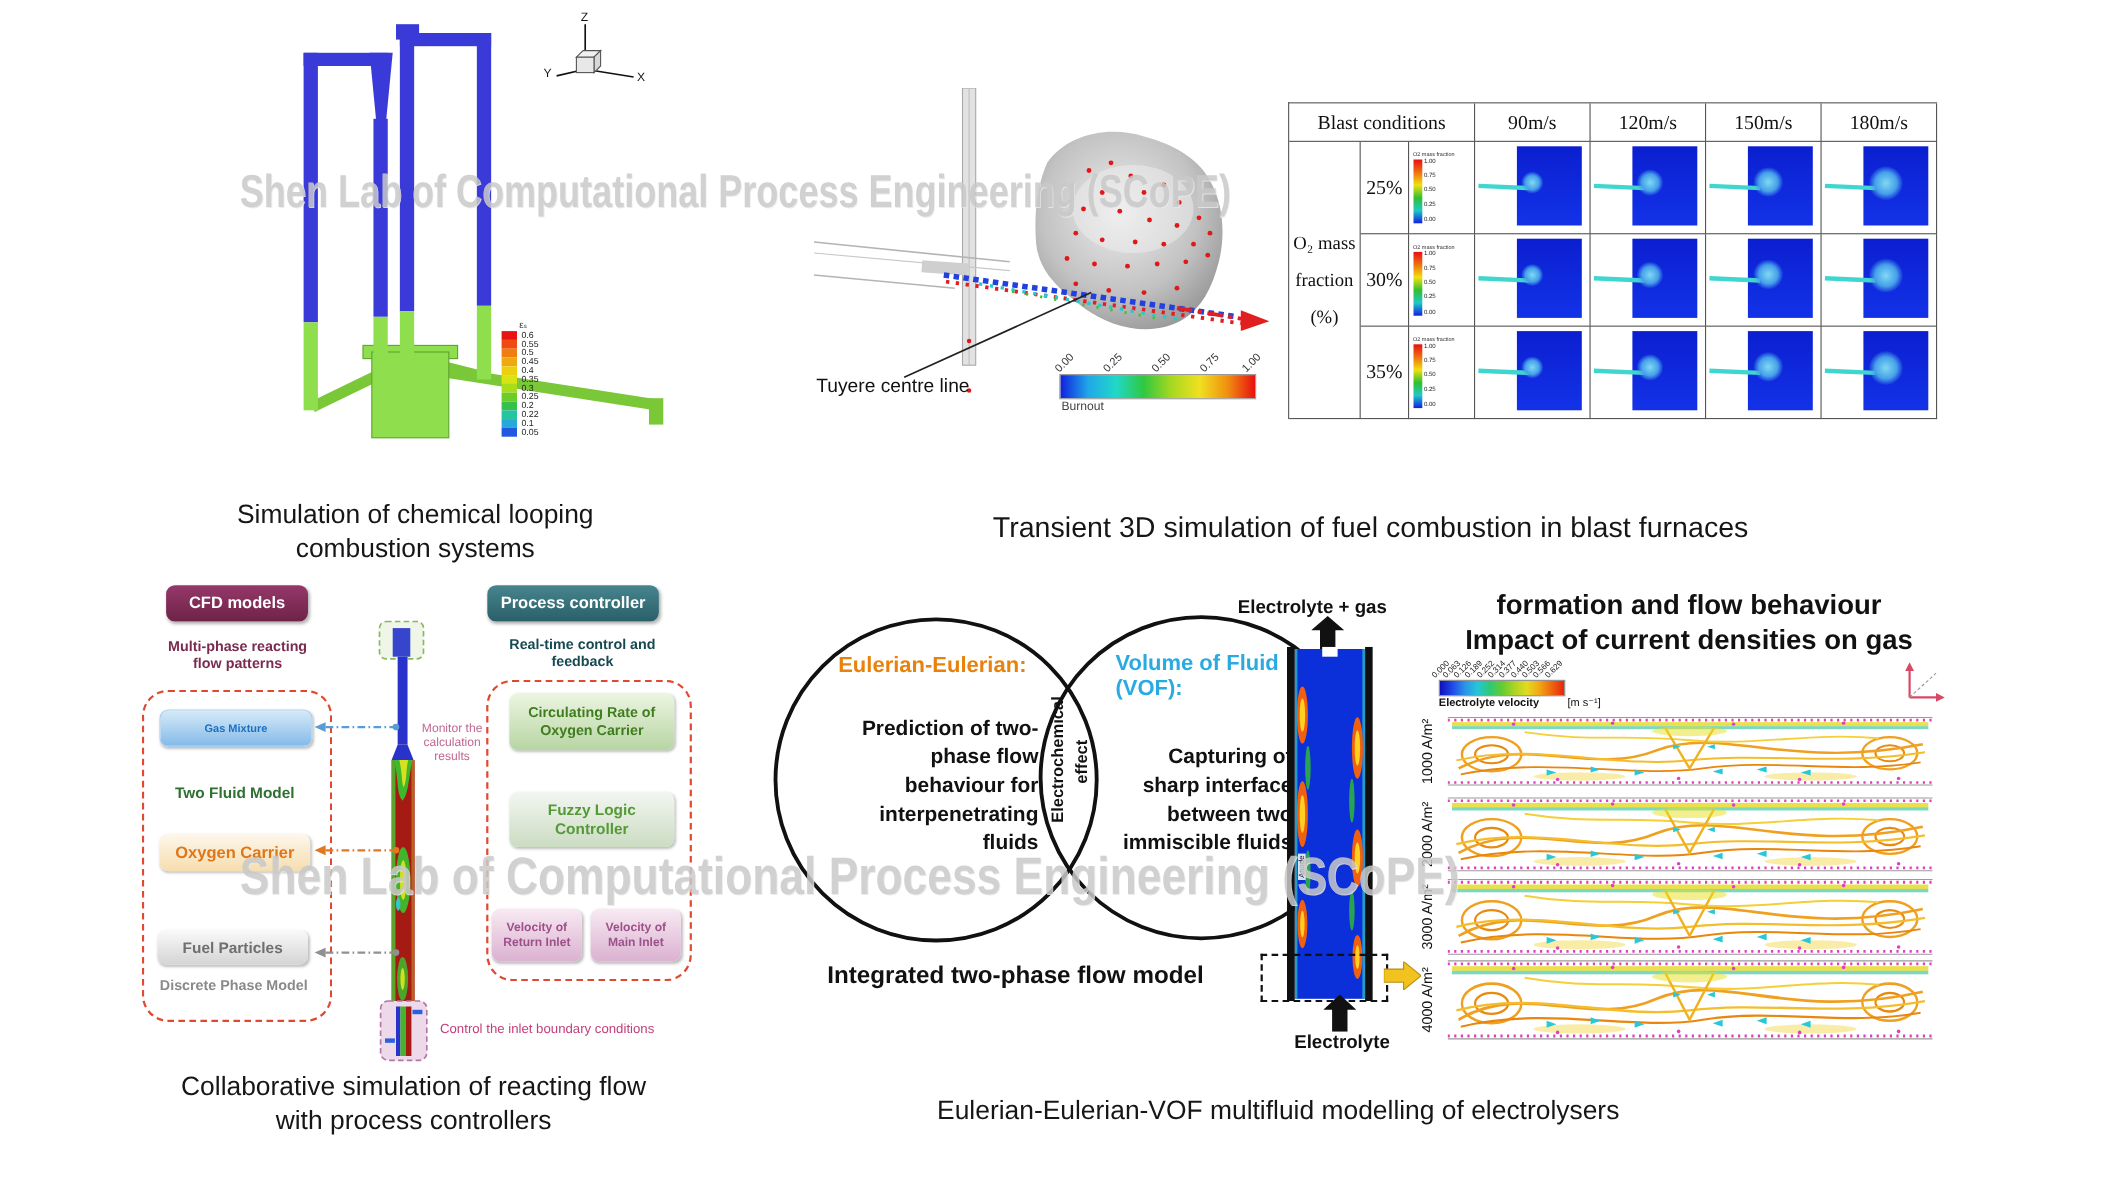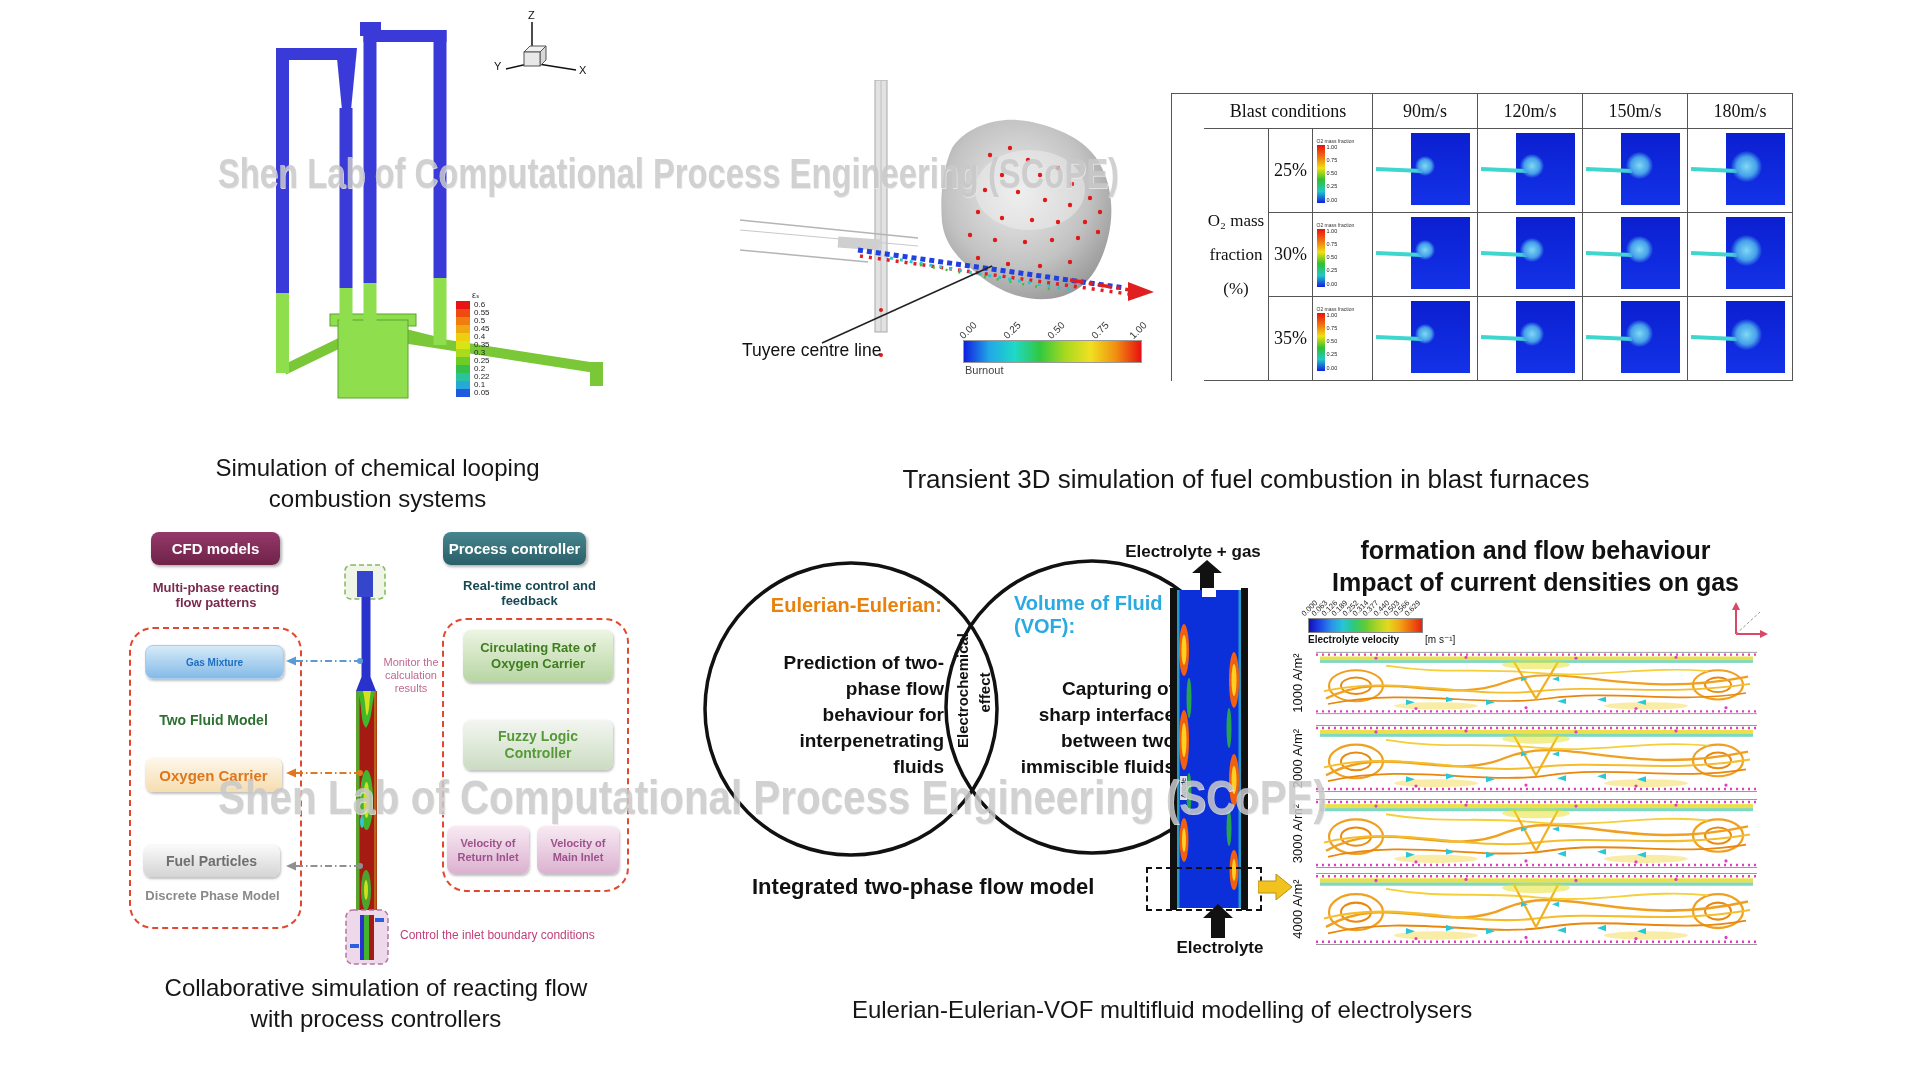--- a/index.html
+++ b/index.html
@@ -24,21 +24,21 @@
   .clc-cbar-body{display:flex;}
   .clc-seg{width:14px;height:8px;}
   .clc-labels{margin-left:4px;}
   .clc-labels div{height:8px;font-size:8px;line-height:8px;color:#222;}
 
   
   .btable{left:1171px;top:93px;display:grid;z-index:5;
           grid-template-columns:65px 44px 60px 105px 105px 105px 105px;
           grid-template-rows:35px 84px 84px 84px;
           border-top:1px solid #555;border-left:1px solid #555;background:#fff;
-          font-family:"Liberation Serif","DejaVu Serif",serif;padding-left:32px;}
+          font-family:"Liberation Serif","DejaVu Serif",serif;}
   .bcell{border-right:1px solid #555;border-bottom:1px solid #555;
          display:flex;align-items:center;justify-content:center;position:relative;}
   .bc-head{font-size:18px;}
   .bc-frac{font-size:18px;}
   .bc-rowlabel{flex-direction:column;font-size:17px;gap:14px;}
   .sim{position:relative;width:100%;height:100%;}
   .sim .srect{position:absolute;left:37%;top:5%;right:7%;bottom:9%;
               background:linear-gradient(180deg,#0b1fd0,#1332e8);}
   .sim .lance{position:absolute;left:3%;top:47%;width:44%;height:4px;background:#3fd6cf;
               transform:rotate(2.5deg);}
@@ -80,21 +80,21 @@
   .bx-fuel{background:linear-gradient(180deg,#fafafa,#d4d4d4);color:#6f6f6f;font-size:14px;}
   .bx-circ{background:linear-gradient(180deg,#ecf5e2,#b7d5a2);color:#3f7d1f;font-size:13px;line-height:16px;}
   .bx-fuzzy{background:linear-gradient(180deg,#f3f6f1,#cbdcc2);color:#569a38;font-size:14px;line-height:17px;}
   .bx-vel{background:linear-gradient(180deg,#f8eaf3,#dbb1d0);color:#9d518a;font-size:11px;line-height:14px;}
   .plainlabel{position:absolute;font-weight:bold;text-align:center;}
   .dashed-rect{position:absolute;border:2px dashed #e04830;border-radius:24px;}
   .monitor-text{position:absolute;color:#c06890;font-size:11px;line-height:13px;text-align:center;}
   .control-text{position:absolute;color:#c2407a;font-size:12px;white-space:nowrap;}
 
   
-  .venn-title-left{position:absolute;color:#e8820c;font-weight:bold;font-size:20px;text-align:right;white-space:nowrap;}
+  .venn-title-left{position:absolute;color:#e8820c;font-weight:bold;font-size:20px;text-align:left;white-space:nowrap;}
   .venn-title-right{position:absolute;color:#29abe2;font-weight:bold;font-size:20px;text-align:left;}
   .venn-body{position:absolute;color:#111;font-weight:bold;font-size:19px;line-height:26px;text-align:right;}
   .rot90{position:absolute;font-weight:bold;color:#111;text-align:center;transform:rotate(-90deg);}
   .integrated{position:absolute;font-weight:bold;font-size:22px;color:#111;white-space:nowrap;}
   .elec-label{position:absolute;font-weight:bold;font-size:17px;text-align:center;color:#111;}
   .elec-dashed{position:absolute;border:2.5px dashed #111;}
   .anode-tag{position:absolute;font-size:7px;color:#111;background:rgba(255,255,255,.85);
              transform:rotate(-90deg);transform-origin:0 0;padding:0 2px;z-index:6;}
 
   
@@ -465,21 +465,21 @@
       </div>
   </div>
 
   <div class="caption caption-tr" style="left:876px;top:464px;width:740px">Transient 3D simulation of fuel combustion in blast furnaces</div>
 
   <div class="pill title-maroon" style="left:151px;top:532px;width:129px;height:33px">CFD models</div>
   <div class="sub-maroon" style="left:138px;top:580px;width:156px">
     <div>Multi-phase reacting</div>
       <div>flow patterns</div>
   </div>
-  <div class="pill title-teal" style="left:443px;top:532px;width:143px;height:33px">Process controller</div>
+  <div class="pill title-teal" style="left:443px;top:532px;width:156px;height:33px">Process controller</div>
   <div class="sub-teal" style="left:437px;top:578px;width:185px">
     <div>Real-time control and</div>
       <div>feedback</div>
   </div>
 
   <div class="dashed-rect" style="left:129px;top:627px;width:169px;height:298px"></div>
   <div class="dashed-rect" style="left:442px;top:618px;width:183px;height:270px"></div>
 
   <div class="softbox bx-gas" style="left:145px;top:645px;width:137px;height:32px">Gas Mixture</div>
   <div class="plainlabel" style="left:145px;top:712px;width:137px;color:#2e7031;font-size:14px">Two Fluid Model</div>

